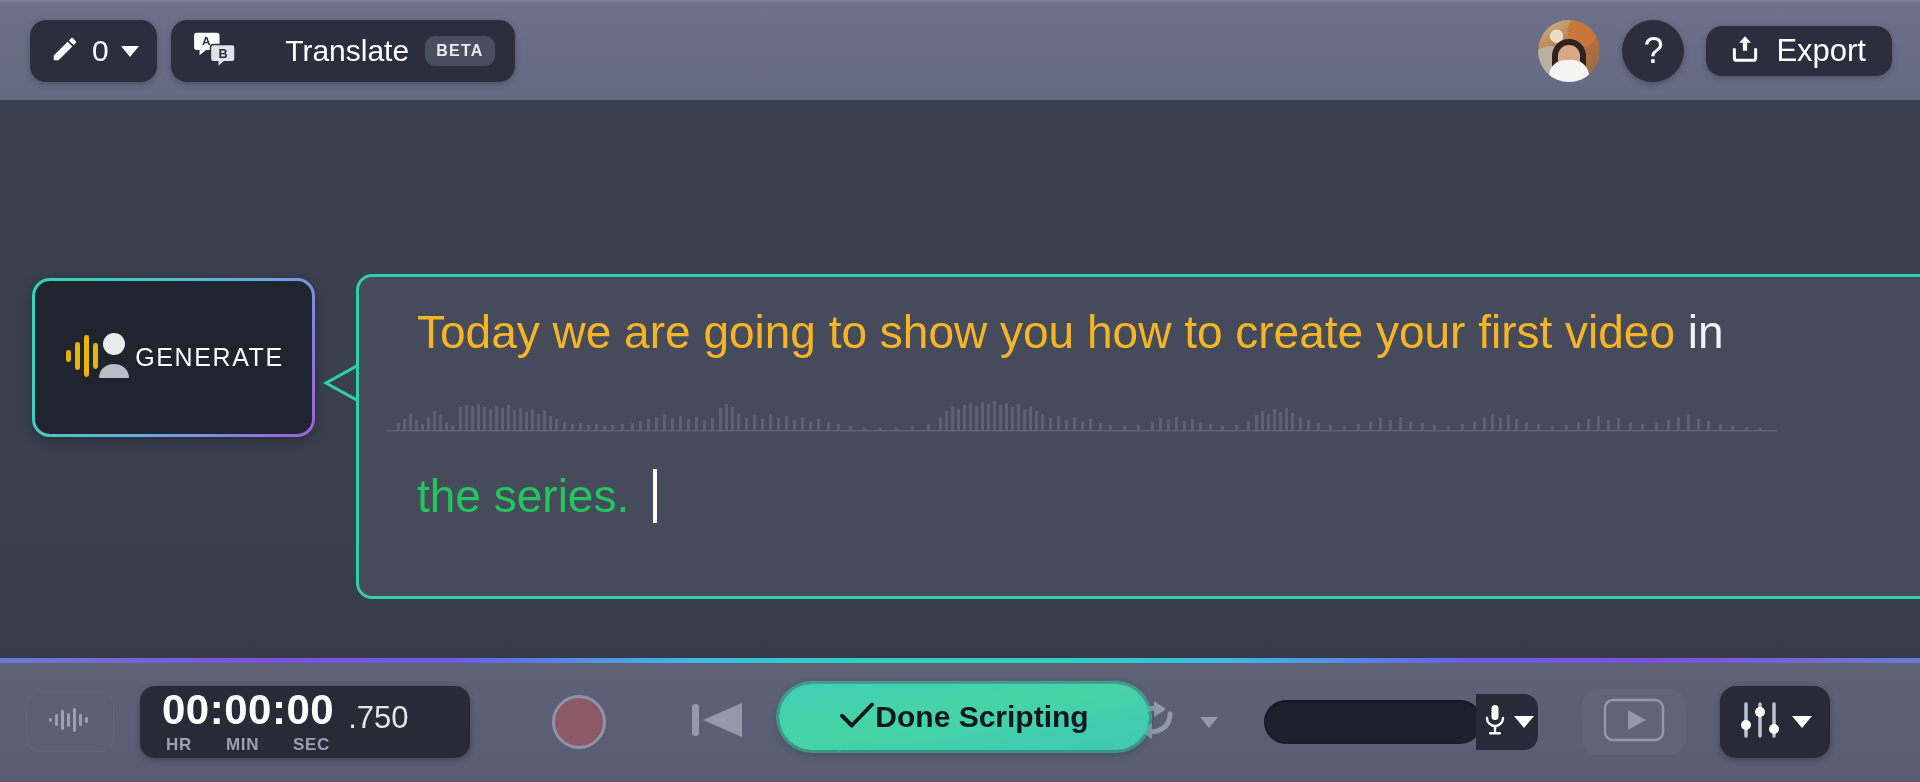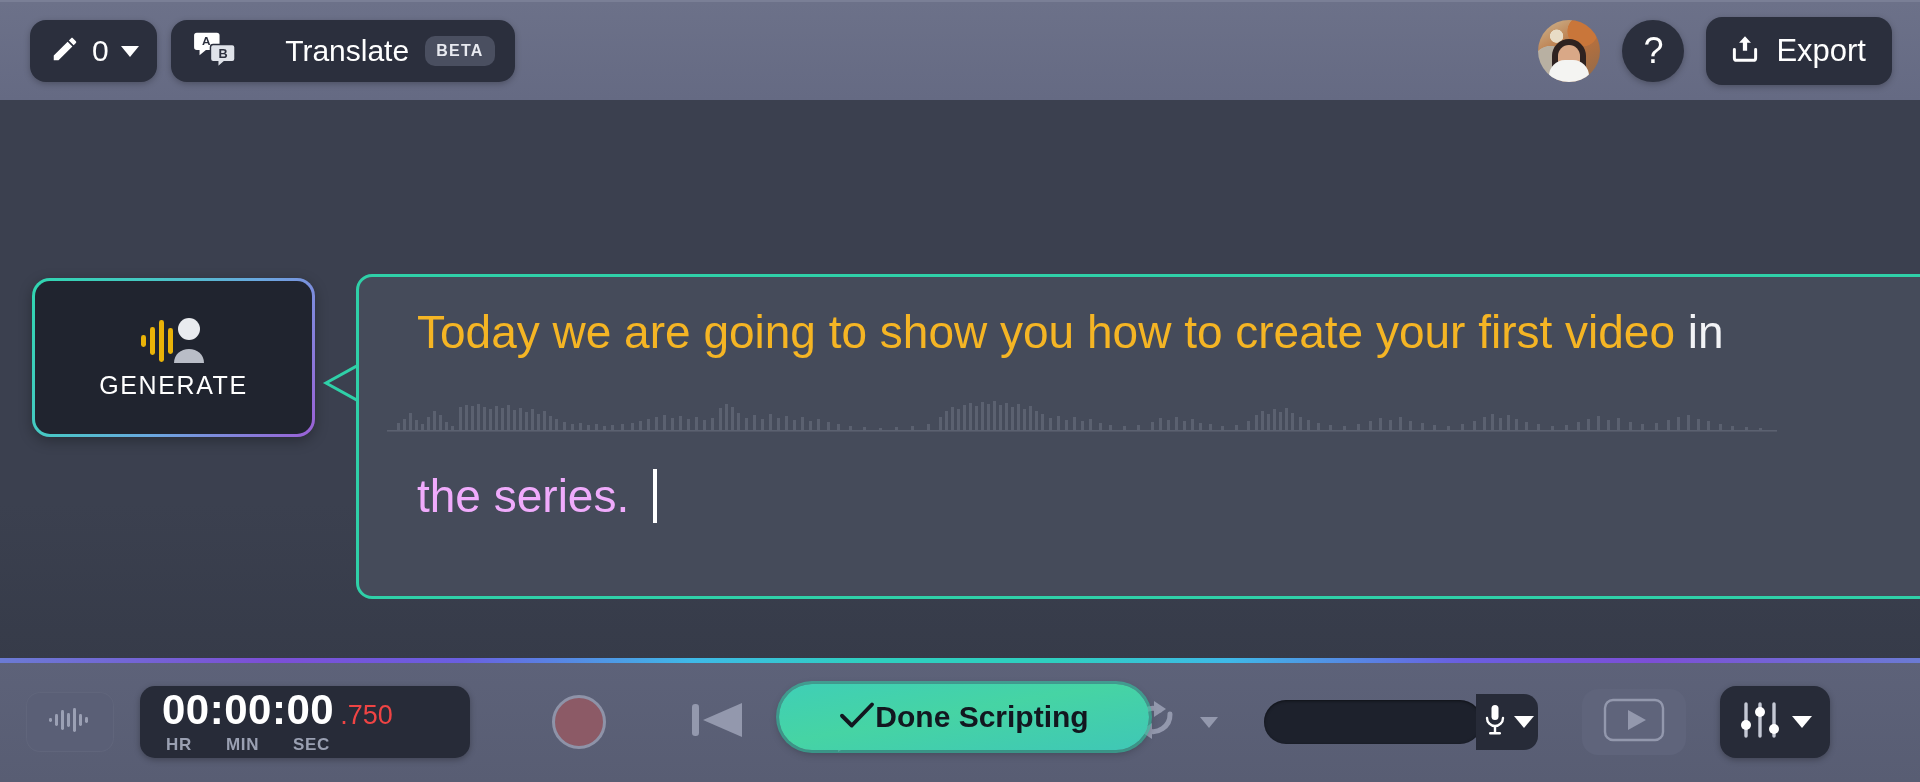--- a/index.html
+++ b/index.html
@@ -64,21 +64,21 @@
   }
 
   .help-btn {
     width: 62px; height: 62px; border-radius: 50%;
     background: #2b2f3d; color: #fff;
     display:flex; align-items:center; justify-content:center;
     font-size: 36px; font-weight: 400; flex:none;
     box-shadow: 0 2px 6px rgba(0,0,0,.25);
   }
   .export-btn {
-    background: #2b2f3d; border-radius: 16px; height: 68px;
+    background: #2b2f3d; border-radius: 16px; height: 50px;
     display: flex; align-items: center; gap: 14px; padding: 0 26px 0 22px;
     box-shadow: 0 2px 6px rgba(0,0,0,.25);
   }
   .export-label { color:#fff; font-size: 31px; }
 
   
   .main {
     position: absolute; left: 0; top: 100px; width: 1920px; height: 562px;
     background: linear-gradient(180deg,#3b404f 0%, #3b404f 72%, #363b49 100%);
   }
@@ -87,42 +87,42 @@
   .generate-wrap {
     position: absolute; left: 32px; top: 178px;
     width: 283px; height: 159px;
     border-radius: 18px; padding: 3px;
     background: linear-gradient(125deg,#2fd6b0 0%, #46c9c4 30%, #6aa8e0 58%, #9b5fd6 100%);
     box-shadow: 0 4px 14px rgba(0,0,0,.3);
   }
   .generate-btn {
     width: 100%; height: 100%; border-radius: 15px;
     background: #20242f;
-    display:flex; flex-direction: column; align-items:center; justify-content:center;
+    display:flex; align-items:center; justify-content:center;
   }
   .gen-label { color:#fff; font-size: 25px; letter-spacing: 1.6px; font-weight: 400; }
 
   
   .script-bubble {
     position: absolute; left: 356px; top: 174px;
     width: 1620px; height: 325px;
     border: 3px solid #2fd0a8; border-radius: 16px;
     background: #454b5a;
   }
   .bubble-tail { position: absolute; left: 320px; top: 235px; width: 44px; height: 96px; }
   .script-text {
     position: absolute; left: 58px; right: 56px; top: 32px;
     font-size: 46px; line-height: 1.0; color: #fff;
     white-space: nowrap;
   }
   .sp-hl { color: #f5b524; }
   .sp-plain { color: #f2f3f6; }
   .line2 {
     position: absolute; left: 58px; top: 192px;
-    font-size: 46px; color:#f0abfc; display:flex; align-items:center; gap: 4px; justify-content: flex-end;
+    font-size: 46px; color:#22c55e; display:flex; align-items:center; gap: 4px; justify-content: flex-end;
   }
   .caret-text {
     display:inline-block; width: 4px; height: 54px; background:#fff;
     margin-left: 20px;
   }
   .wave-row {
     position: absolute; left: 28px; right: 24px; top: 116px; height: 40px;
   }
 
   
@@ -155,31 +155,31 @@
     display: flex; align-items: center;
   }
   .bb-icon-btn {
     width: 88px; height: 60px; border-radius: 14px; background: #5a5f76;
     display:flex; align-items:center; justify-content:center; margin-left: 26px;
     box-shadow: inset 0 0 0 1px rgba(255,255,255,.04);
   }
   .timecode {
     margin-left: 26px; background:#272b38; border-radius: 15px;
     width: 330px; height: 72px; display:flex; align-items:center;
-    padding: 0 22px; gap: 6px;
+    padding: 0 22px; gap: 14px;
     box-shadow: 0 2px 6px rgba(0,0,0,.28);
   }
   .tc-main { position: relative; }
   .tc-digits { color:#fff; font-size: 42px; font-weight: 700; letter-spacing: .5px; line-height: 1; }
   .tc-units {
     display: flex; justify-content: space-between; width: 100%;
     color:#9aa0b2; font-size: 17px; font-weight: 700; letter-spacing: .7px;
     margin-top: 4px; padding: 0 4px;
   }
-  .tc-ms { color:#ef4444; font-size: 27px; align-self: flex-start; margin-top: 14px; }
+  .tc-ms { color:#e5e5e5; font-size: 31px; align-self: flex-start; margin-top: 14px; }
 
   .transport { display: flex; align-items: center; gap: 80px; margin-left: 82px; }
   .rec-btn {
     width: 54px; height: 54px; border-radius: 50%;
     border: 3px solid #8e93a8; background:#8c5a66;
     display:flex; flex:none;
   }
   .loop-wrap { display:flex; align-items:center; gap: 18px; margin-left: 86px; }
 
   .meter {

